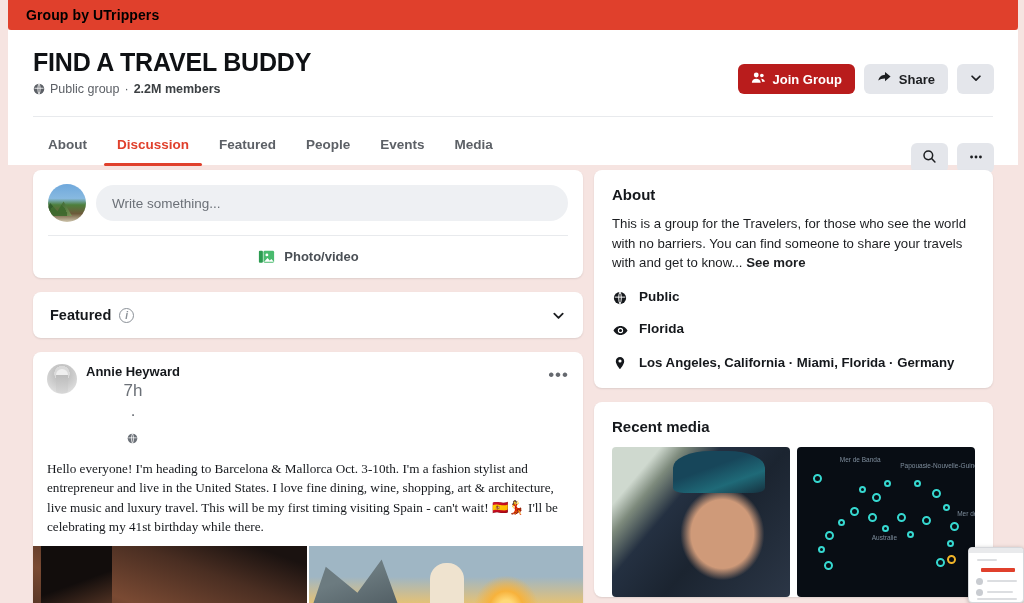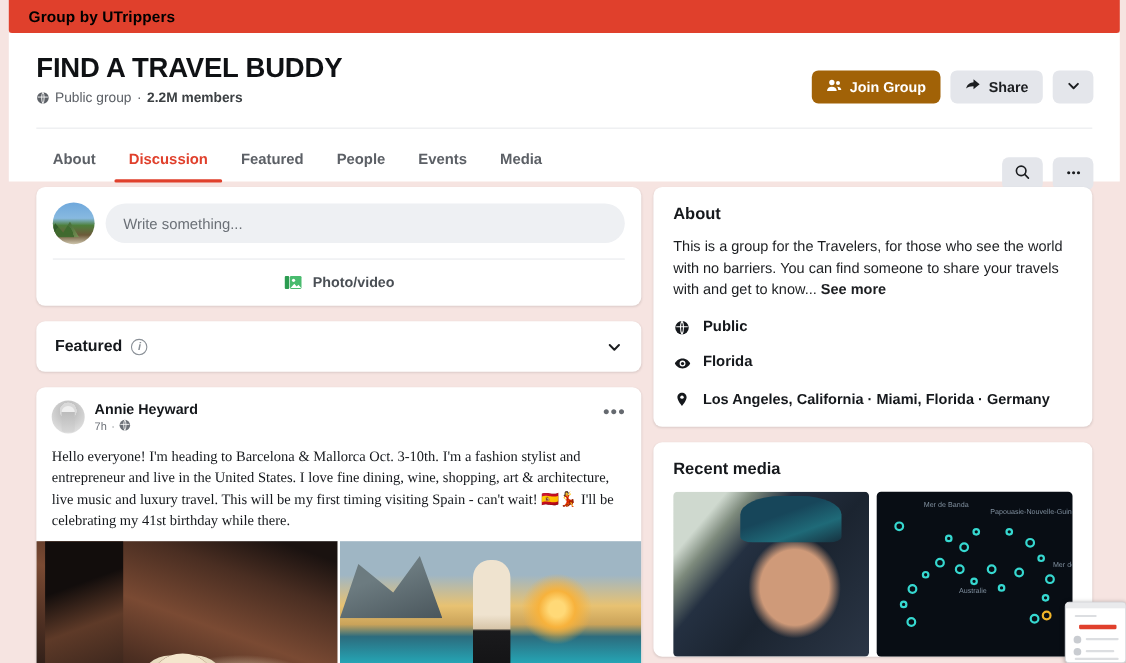--- a/index.html
+++ b/index.html
@@ -41,21 +41,21 @@
 
   .header-actions {
     position: absolute; right: 24px; top: 34px;
     display: flex; align-items: center; gap: 9px;
   }
   .btn {
     height: 30px; border-radius: 6px; border: none; cursor: pointer;
     display: inline-flex; align-items: center; gap: 7px; padding: 0 13px;
     font-size: 13px; font-weight: 700; font-family: "Liberation Sans", sans-serif;
   }
-  .btn-join { background: #a16207; color: #fff; }
+  .btn-join { background: #b91c1c; color: #fff; }
   .btn-share { background: #e4e6eb; color: #1c1e21; }
   .btn-caret { background: #e4e6eb; color: #1c1e21; width: 37px; padding: 0; justify-content: center; }
 
   
   .hdr-divider { position: absolute; left: 25px; right: 25px; top: 86px; height: 1px; background: #e8eaed; }
 
   
   .tabs { position: absolute; left: 25px; top: 94px; display: flex; align-items: flex-start; gap: 0; }
   .tab {
     position: relative; padding: 13px 15px 14px; font-size: 13.5px; font-weight: 600;
@@ -126,21 +126,21 @@
     width: 30px; height: 30px; border-radius: 50%; flex: 0 0 auto; overflow: hidden;
     background: radial-gradient(circle at 50% 32%, #d9d9d9 0 30%, #c3c3c3 31%, #ebebeb 100%);
     position: relative;
   }
   .post-avatar::after{
     content:""; position:absolute; left:9px; top:5px; width:12px; height:24px; border-radius:6px 6px 3px 3px;
     background: linear-gradient(180deg,#efefef 0 24%, #bcbcbc 25%, #d6d6d6 100%);
   }
   .post-who { margin-left: 9px; }
   .post-name { font-size: 13px; font-weight: 700; color: #15181c; }
-  .post-sub { display: flex; align-items: center; gap: 4px; font-size: 10px; color: #6b7077; margin-top: 2px; }
+  .post-sub { display: flex; align-items: center; gap: 4px; font-size: 17px; color: #6b7077; margin-top: 2px; flex-direction: column; }
   .post-dots { margin-left: auto; color: #65696f; font-size: 17px; letter-spacing: 1px; cursor: pointer; line-height: 1; padding-top: 2px;}
   .post-body {
     padding: 10px 14px 10px; font-size: 13.2px; line-height: 1.46; color: #15181c; font-family: Liberation Serif, serif;
   }
   .post-media { display: flex; height: 140px; }
   .pm { flex: 1; position: relative; overflow: hidden; }
   .pm + .pm { border-left: 2px solid #fff; }
   .pm-1 {
     background:
       radial-gradient(ellipse 120px 50px at 68% 96%, #f0dcbe 0 18%, transparent 62%),

